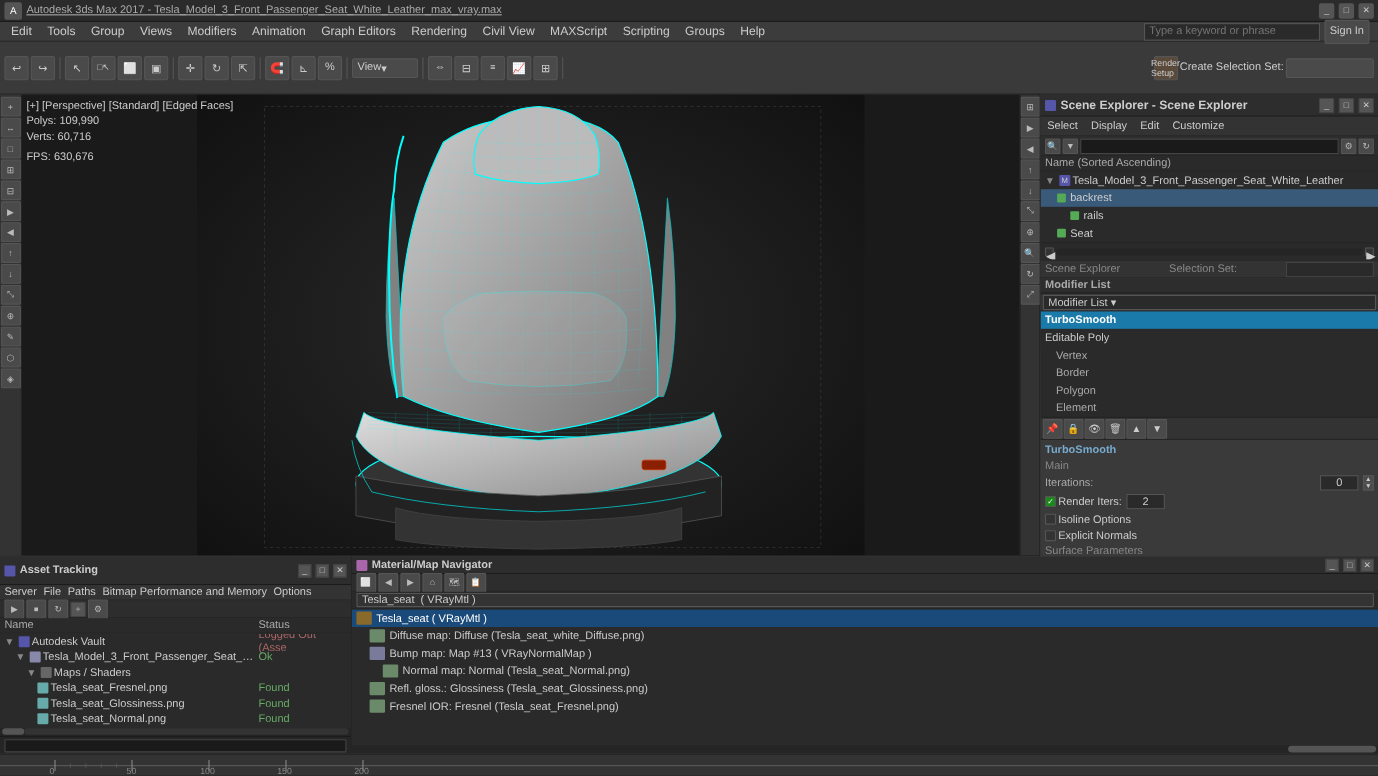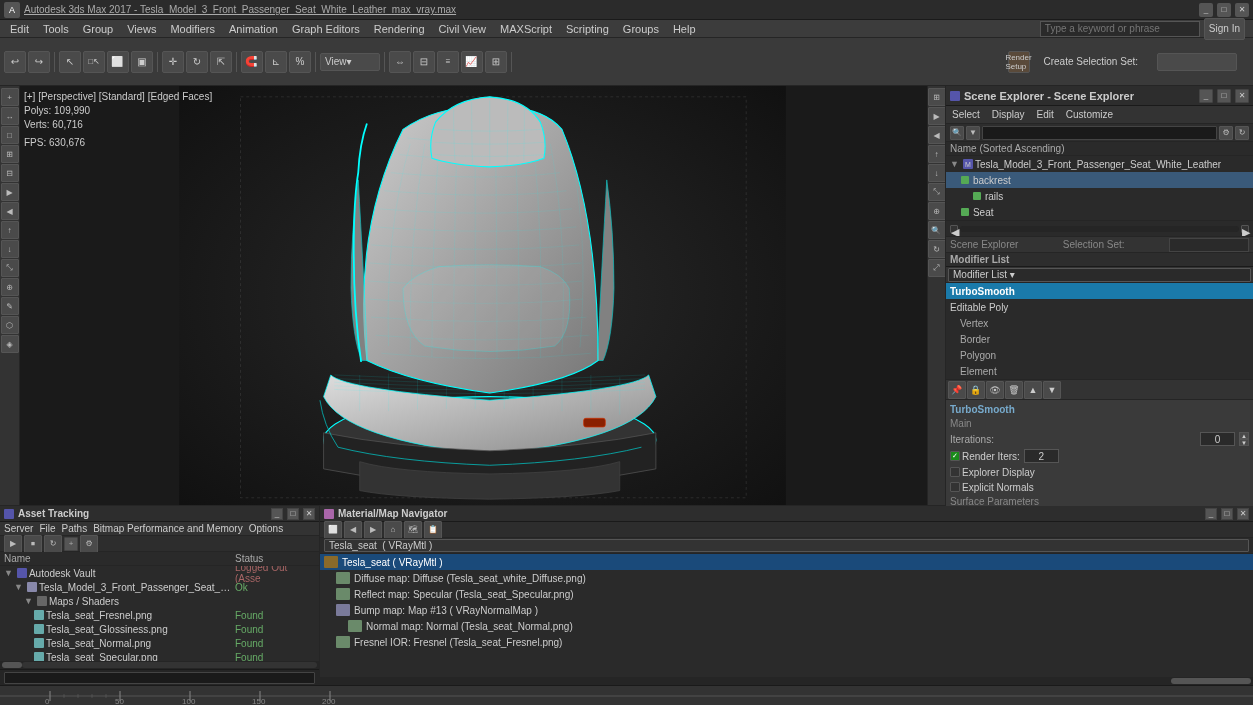--- a/index.html
+++ b/index.html
@@ -262,21 +262,21 @@
   <div class="tb-separator"></div>
 
   <div class="tb-btn">⇔</div>
   <div class="tb-btn">⊟</div>
   <div class="tb-btn" style="font-size:8px;">≡</div>
   <div class="tb-btn">📈</div>
   <div class="tb-btn">⊞</div>
   <div class="tb-separator"></div>
   <div style="flex:1"></div>
   <div class="tb-btn" style="background:#5a4a3a;font-size:8px;">Render Setup</div>
-  <div style="display:flex;align-items:center;gap:19px;font-size:10px;color:#ccc;padding:0 12px;">
+  <div style="display:flex;align-items:center;gap:2px;font-size:10px;color:#ccc;padding:0 0;">
     <span>Create Selection Set:</span>
     <div class="tb-dropdown" style="width:80px;"></div>
   </div>
 </div>
 
 <div style="display:flex;height:419px;">
 
   <div class="left-toolbar">
     <div class="lt-btn">+</div>
     <div class="lt-btn">↔</div>
@@ -532,21 +532,21 @@
           <div style="display:flex;align-items:center;height:16px;gap:4px;margin-bottom:1px;">
             <div style="display:flex;align-items:center;gap:2px;">
               <div style="width:10px;height:10px;background:#1a8a1a;border:1px solid #555;border-radius:1px;display:flex;align-items:center;justify-content:center;font-size:7px;color:#fff;">✓</div>
               <span style="font-size:10px;color:#ccc;">Render Iters:</span>
             </div>
             <input style="width: 35px; height: 14px; background: rgb(42, 42, 42); border: 1px solid rgb(85, 85, 85); color: rgb(204, 204, 204); font-size: 10px; text-align: center;" value="2">
           </div>
           
           <div style="display:flex;align-items:center;height:14px;gap:2px;margin-bottom:1px;">
             <div style="width:10px;height:10px;background:#333;border:1px solid #555;border-radius:1px;"></div>
-            <span style="font-size:10px;color:#ccc;">Explorer Display</span>
+            <span style="font-size:10px;color:#ccc;">Isoline Options</span>
           </div>
           
           <div style="display:flex;align-items:center;height:14px;gap:2px;margin-bottom:2px;">
             <div style="width:10px;height:10px;background:#333;border:1px solid #555;border-radius:1px;"></div>
             <span style="font-size:10px;color:#ccc;">Explicit Normals</span>
           </div>
           
           <div style="font-size:10px;color:#888;margin-bottom:2px;">Surface Parameters</div>
           <div style="display:flex;align-items:center;height:14px;gap:2px;margin-bottom:1px;padding-left:4px;">
             <div style="width:10px;height:10px;background:#1a8a1a;border:1px solid #555;border-radius:1px;display:flex;align-items:center;justify-content:center;font-size:7px;color:#fff;">✓</div>
@@ -579,21 +579,21 @@
         </div>
       </div>
     </div>
 
   </div>
 </div>
 
 <div style="display:flex;height:180px;border-top:1px solid #252525;">
 
   <div style="width:320px;display:flex;flex-direction:column;border-right:1px solid #252525;background:#3a3a3a;">
-    <div style="height:16px;background:#2d2d2d;display:flex;align-items:center;padding:0 4px;gap:4px;border-bottom:1px solid #1a1a1a;">
+    <div style="height:26px;background:#2d2d2d;display:flex;align-items:center;padding:0 4px;gap:4px;border-bottom:1px solid #1a1a1a;">
       <div style="width:10px;height:10px;background:#55a;border-radius:1px;"></div>
       <span style="font-size:10px;color:#ccc;font-weight:bold;flex:1;">Asset Tracking</span>
       <div style="width:12px;height:12px;background:#555;border:1px solid #444;font-size:8px;display:flex;align-items:center;justify-content:center;cursor:pointer;">_</div>
       <div style="width:12px;height:12px;background:#555;border:1px solid #444;font-size:8px;display:flex;align-items:center;justify-content:center;cursor:pointer;">□</div>
       <div style="width:12px;height:12px;background:#555;border:1px solid #444;font-size:8px;display:flex;align-items:center;justify-content:center;cursor:pointer;">✕</div>
     </div>
 
     <div style="height:14px;background:#333;display:flex;align-items:center;padding:0 4px;gap:6px;border-bottom:1px solid #252525;">
       <span style="font-size:10px;color:#ccc;cursor:pointer;">Server</span>
       <span style="font-size:10px;color:#ccc;cursor:pointer;">File</span>
@@ -698,35 +698,35 @@
       <div style="height:16px;display:flex;align-items:center;padding:0 4px;gap:4px;background:#1a4a7a;cursor:pointer;">
         <div style="width:14px;height:12px;background:#8a6a2a;border-radius:1px;"></div>
         <span style="font-size:10px;color:#fff;">Tesla_seat ( VRayMtl )</span>
       </div>
 
       <div style="height:16px;display:flex;align-items:center;padding:0 4px;padding-left:16px;gap:4px;cursor:pointer;">
         <div style="width:14px;height:12px;background:#6a8a6a;border-radius:1px;"></div>
         <span style="font-size:10px;color:#ccc;">Diffuse map: Diffuse (Tesla_seat_white_Diffuse.png)</span>
       </div>
 
-      <div style="height:16px;display:flex;align-items:center;padding:0 4px;padding-left:16px;gap:4px;cursor:pointer;">
-        <div style="width:14px;height:12px;background:#6a8a6a;border-radius:1px;"></div>
-        <span style="font-size:10px;color:#ccc;">Reflect map: Specular (Tesla_seat_Specular.png)</span>
-      </div>
 
       <div style="height:16px;display:flex;align-items:center;padding:0 4px;padding-left:16px;gap:4px;cursor:pointer;">
         <div style="width:14px;height:12px;background:#7a7a9a;border-radius:1px;"></div>
         <span style="font-size:10px;color:#ccc;">Bump map: Map #13  ( VRayNormalMap )</span>
       </div>
 
       <div style="height:16px;display:flex;align-items:center;padding:0 4px;padding-left:28px;gap:4px;cursor:pointer;">
         <div style="width:14px;height:12px;background:#6a8a6a;border-radius:1px;"></div>
         <span style="font-size:10px;color:#ccc;">Normal map: Normal (Tesla_seat_Normal.png)</span>
       </div>
 
+      <div style="height:16px;display:flex;align-items:center;padding:0 4px;padding-left:16px;gap:4px;cursor:pointer;">
+        <div style="width:14px;height:12px;background:#6a8a6a;border-radius:1px;"></div>
+        <span style="font-size:10px;color:#ccc;">Refl. gloss.: Glossiness (Tesla_seat_Glossiness.png)</span>
+      </div>
 
       <div style="height:16px;display:flex;align-items:center;padding:0 4px;padding-left:16px;gap:4px;cursor:pointer;">
         <div style="width:14px;height:12px;background:#6a8a6a;border-radius:1px;"></div>
         <span style="font-size:10px;color:#ccc;">Fresnel IOR: Fresnel (Tesla_seat_Fresnel.png)</span>
       </div>
     </div>
 
     <div style="height:8px;background:#252525;position:relative;">
       <div style="position:absolute;right:2px;top:1px;width:80px;height:6px;background:#555;border-radius:3px;"></div>
     </div>

